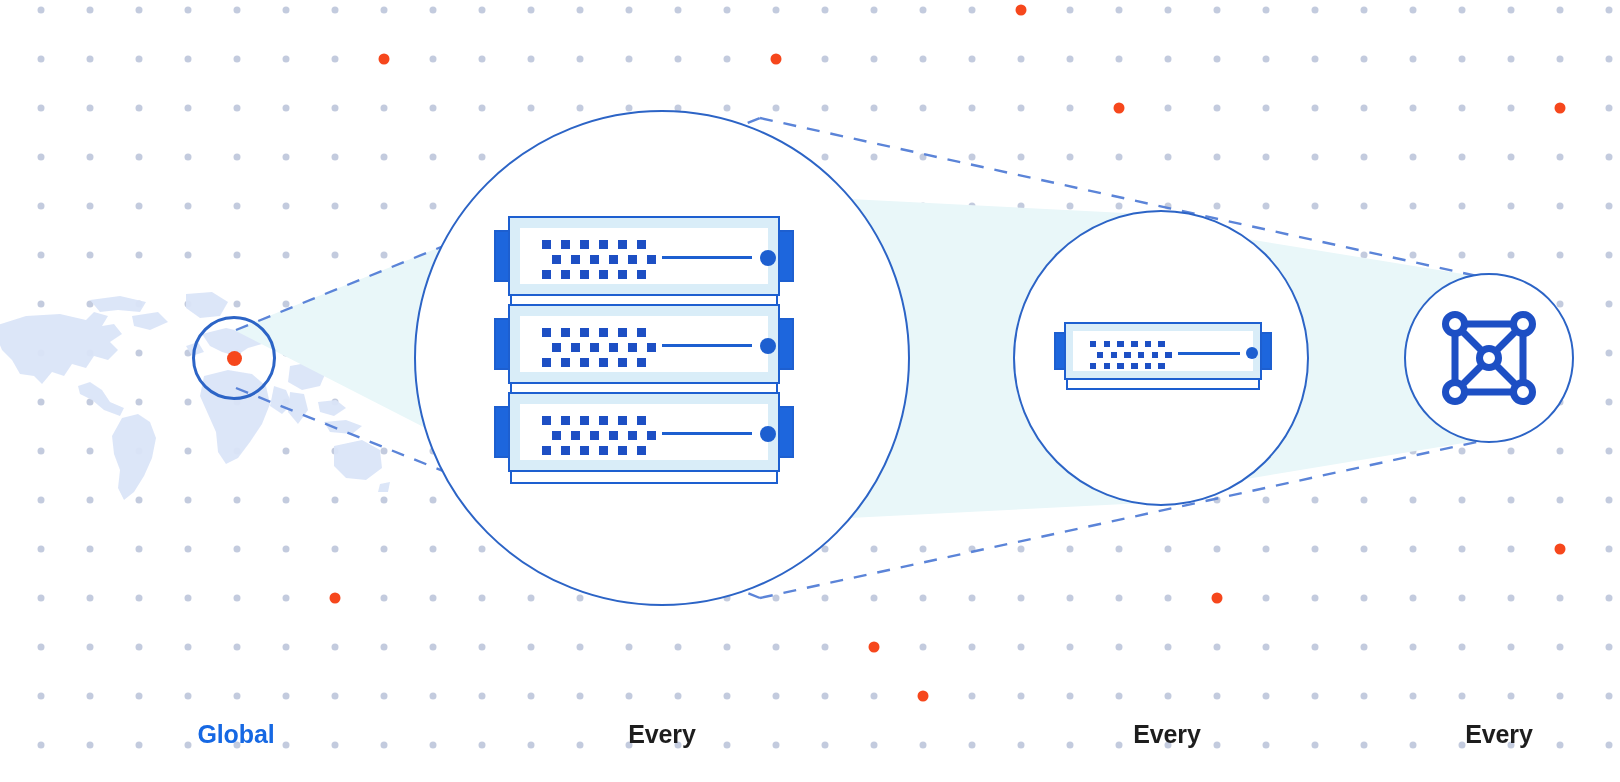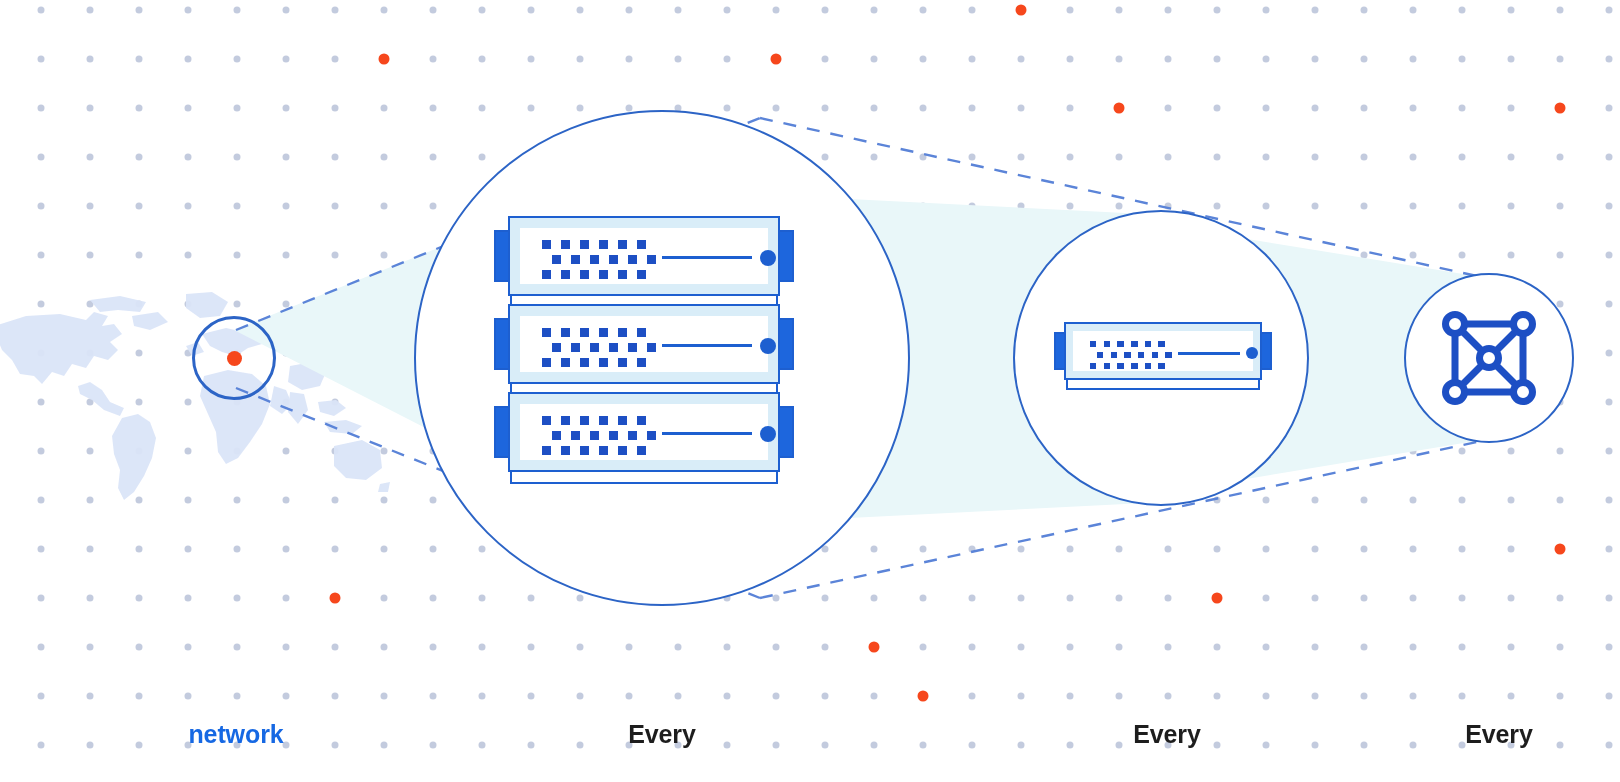--- a/index.html
+++ b/index.html
@@ -887,20 +887,21 @@
     <g fill="#ffffff" stroke="#1d4fc4" stroke-width="7">
       <circle cx="14" cy="14" r="9.5"></circle>
       <circle cx="82" cy="14" r="9.5"></circle>
       <circle cx="14" cy="82" r="9.5"></circle>
       <circle cx="82" cy="82" r="9.5"></circle>
       <circle cx="48" cy="48" r="9.5"></circle>
     </g>
   </svg>
 
   <div class="label brand" style="left:136px; top:690px; width:200px;">
+    <span class="l1">Global</span>
     <span class="l2">network</span>
   </div>
 
   <div class="label" style="left:542px; top:690px; width:240px;">
     <span class="l1">Every</span>
     <span class="l2">data center</span>
   </div>
 
   <div class="label" style="left:1057px; top:690px; width:220px;">
     <span class="l1">Every</span>

